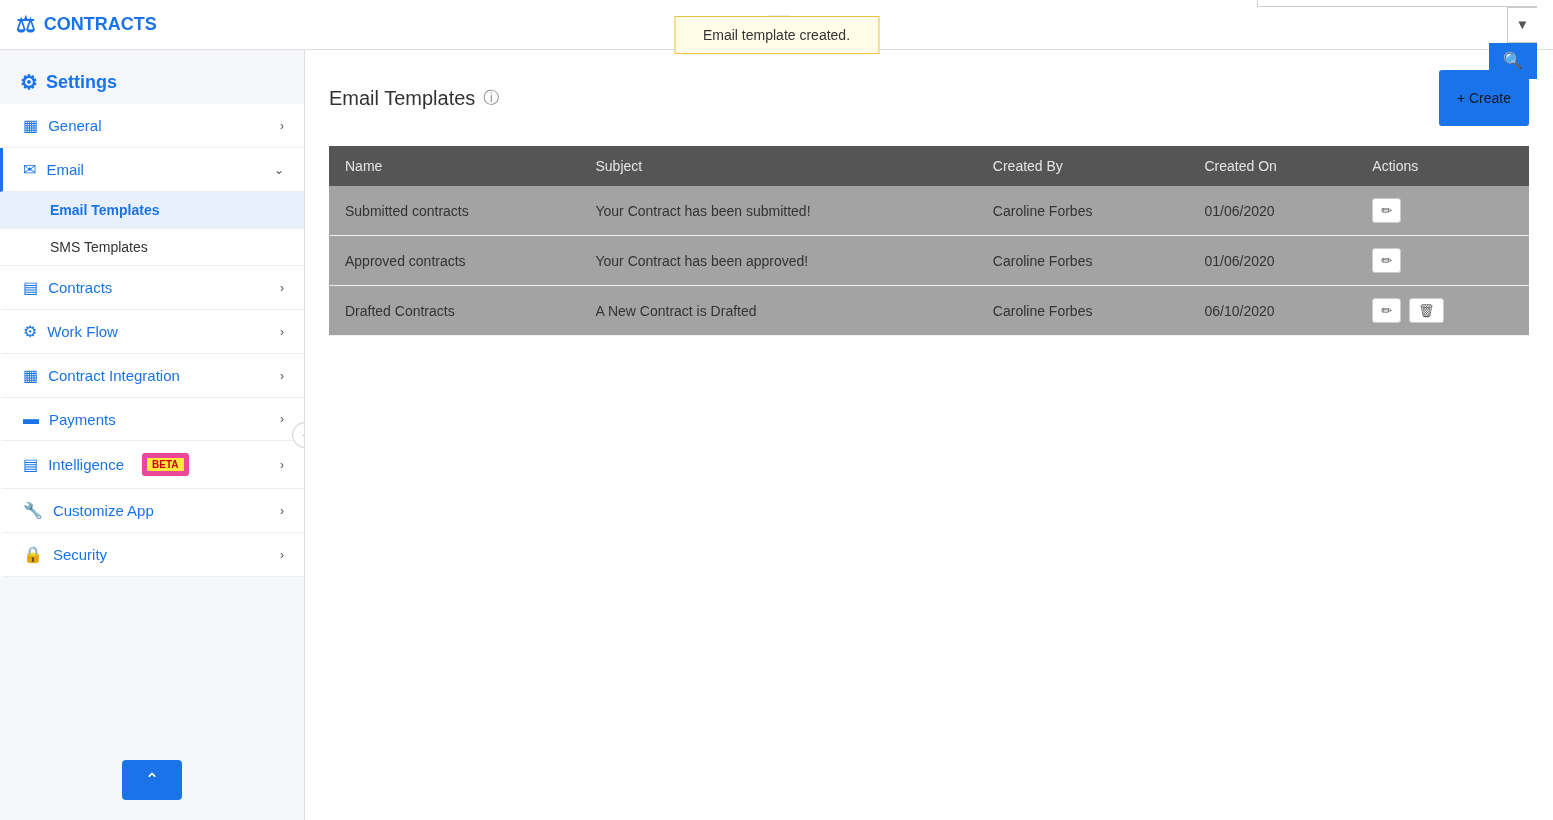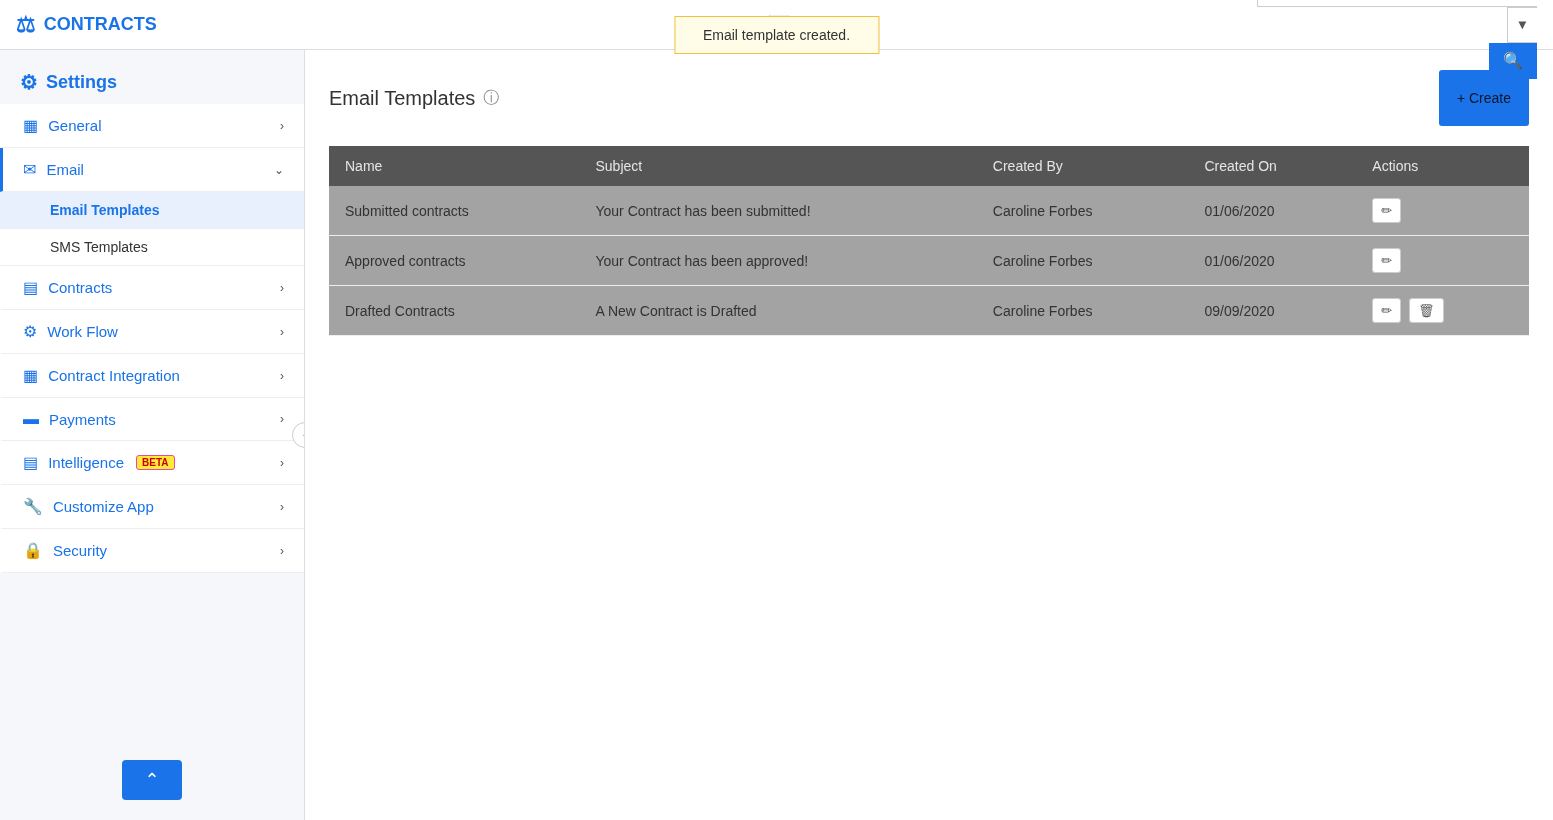--- a/index.html
+++ b/index.html
@@ -166,22 +166,22 @@
     }
 
     
     .beta-badge {
       background: #ffeb3b;
       color: #c00;
       font-size: 10px;
       font-weight: bold;
       padding: 1px 5px;
       border-radius: 3px;
-      border: 1px solid #ec4899;
-      margin-left: 2px;
+      border: 5px solid #ec4899;
+      margin-left: 8px;
     }
 
     
     .collapse-btn {
       position: absolute;
       right: -14px;
       top: 50%;
       transform: translateY(-50%);
       background: #fff;
       border: 1px solid #ccc;
@@ -451,21 +451,21 @@
     <td>01/06/2020</td>
     <td>
       <button class="action-btn" title="Edit">✏</button>
       
     </td>
   </tr>
           <tr>
     <td>Drafted Contracts</td>
     <td>A New Contract is Drafted</td>
     <td>Caroline Forbes</td>
-    <td>09/09/2020</td>
+    <td>06/10/2020</td>
     <td>
       <button class="action-btn" title="Edit">✏</button>
       <button class="action-btn" title="Delete">🗑</button>
     </td>
   </tr>
         </tbody>
     </table>
   </div>
 </div>
 

